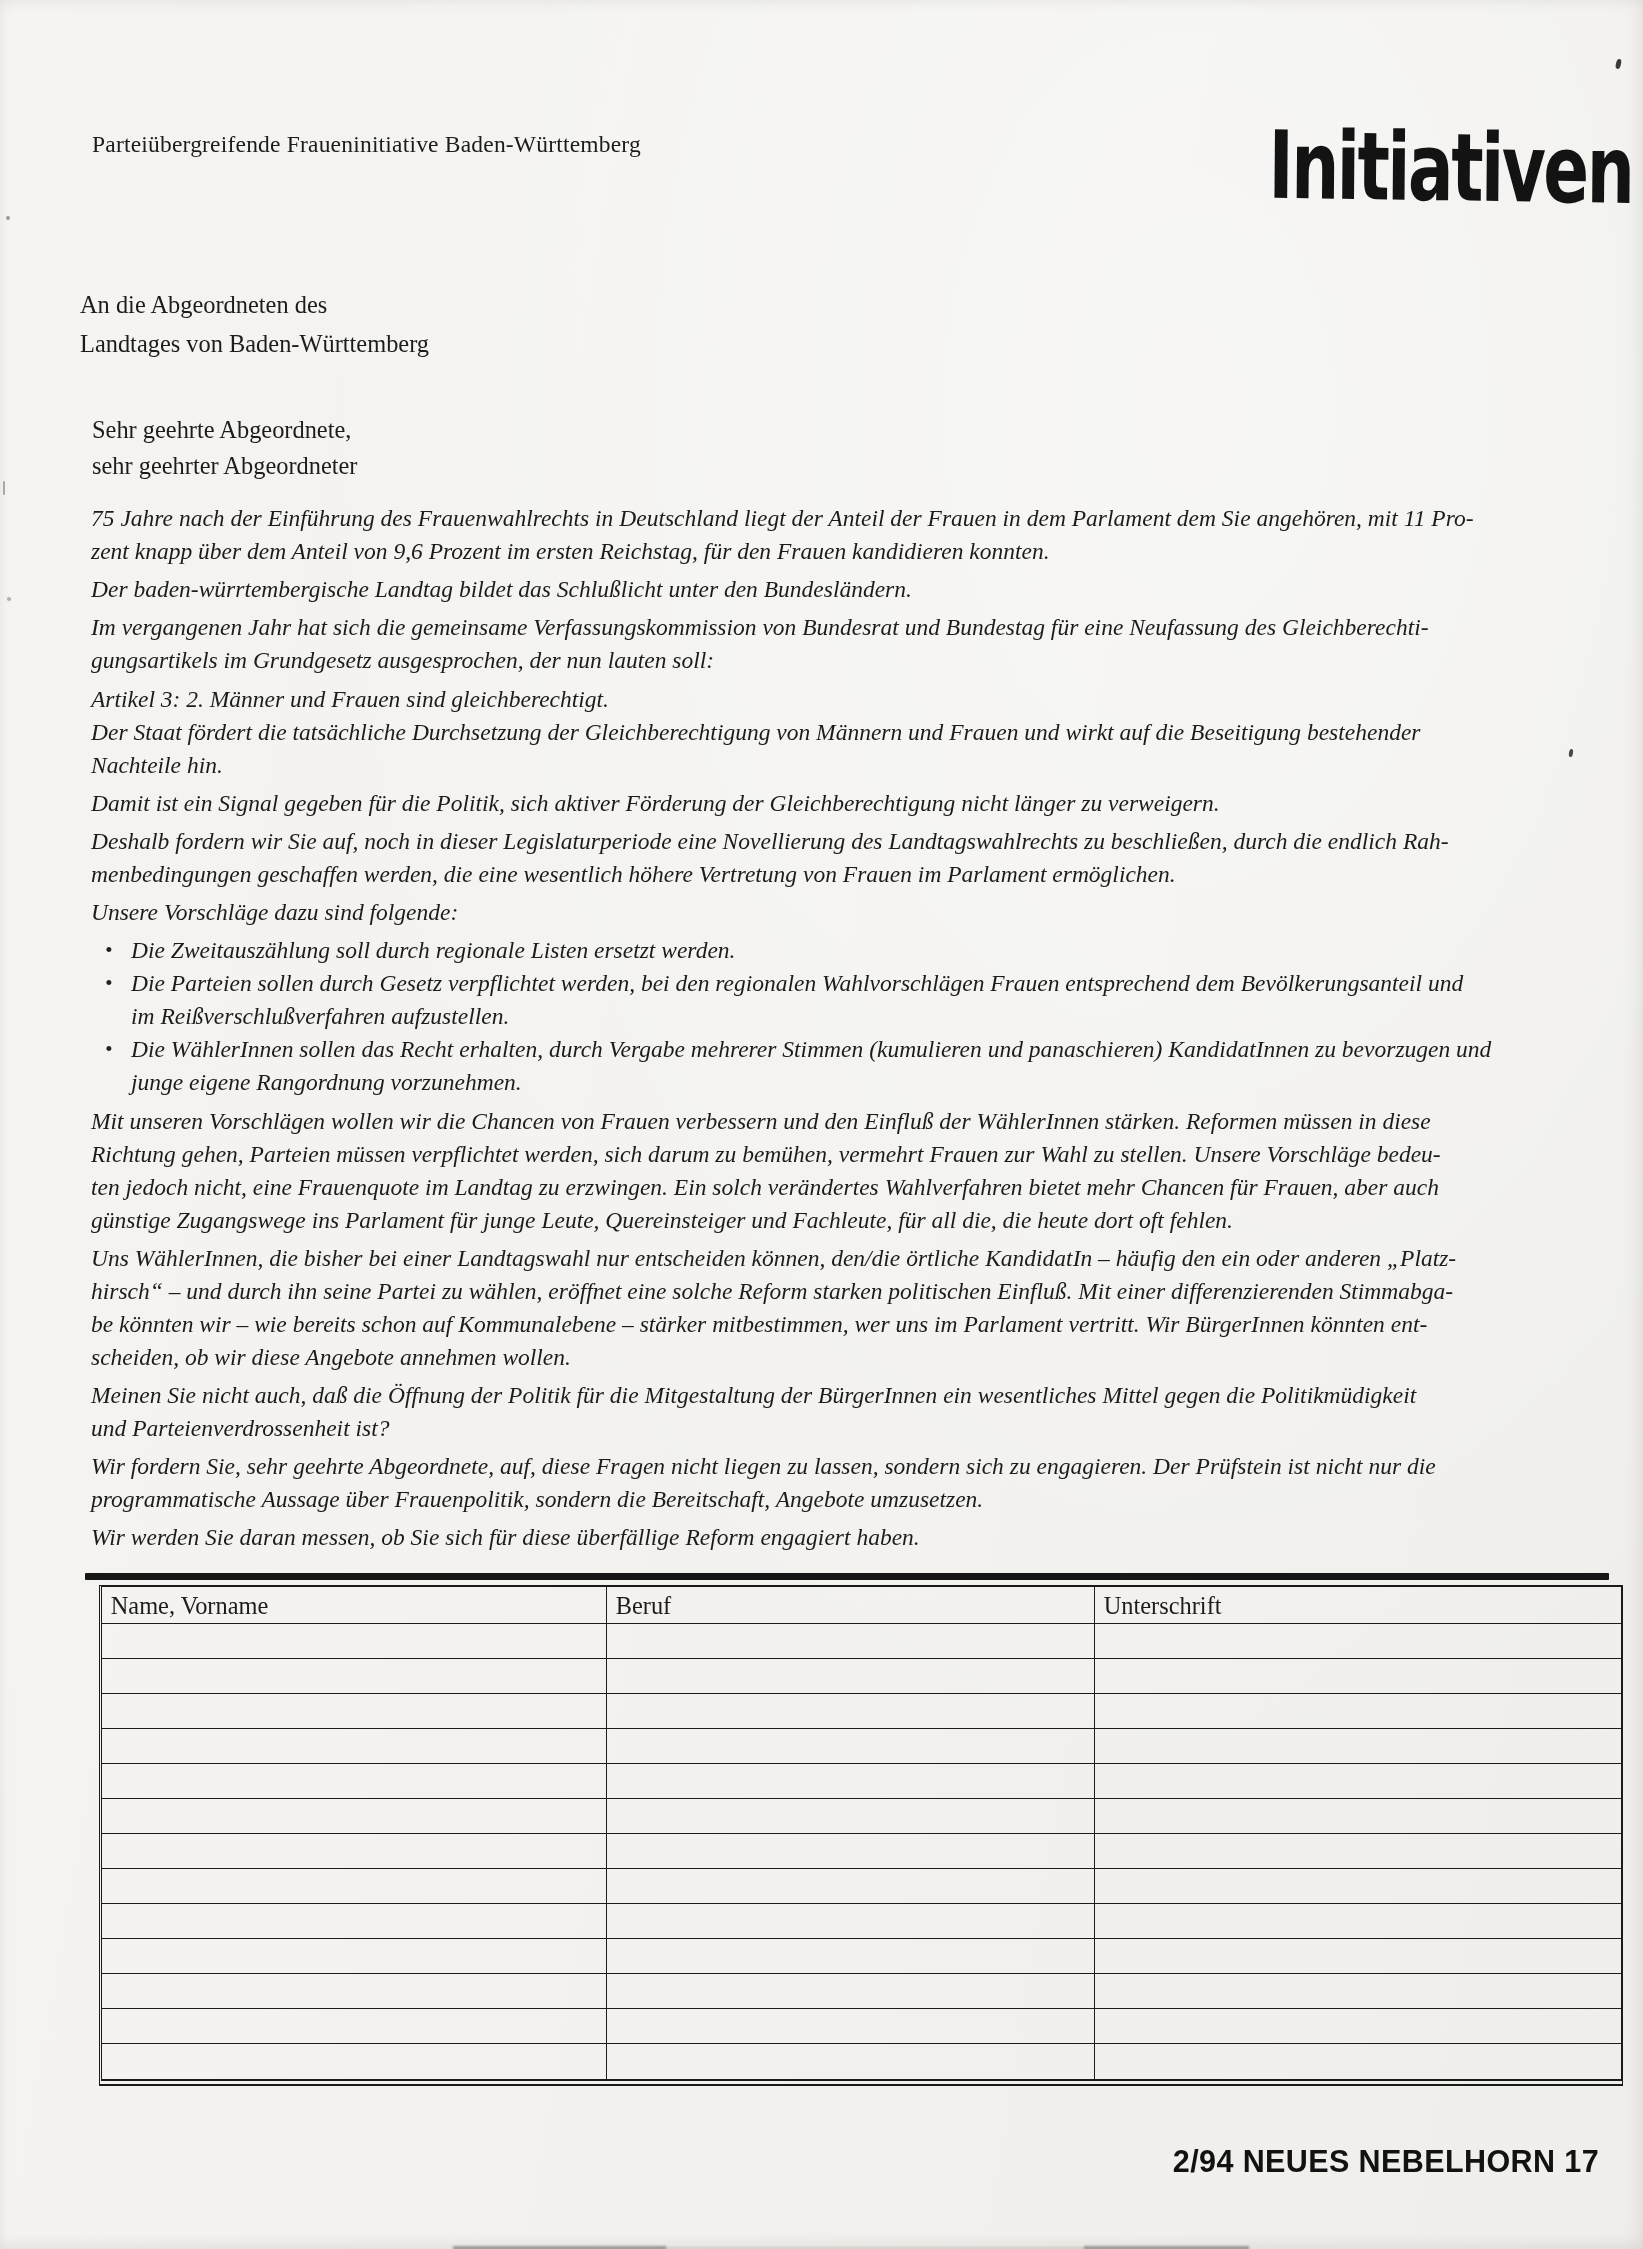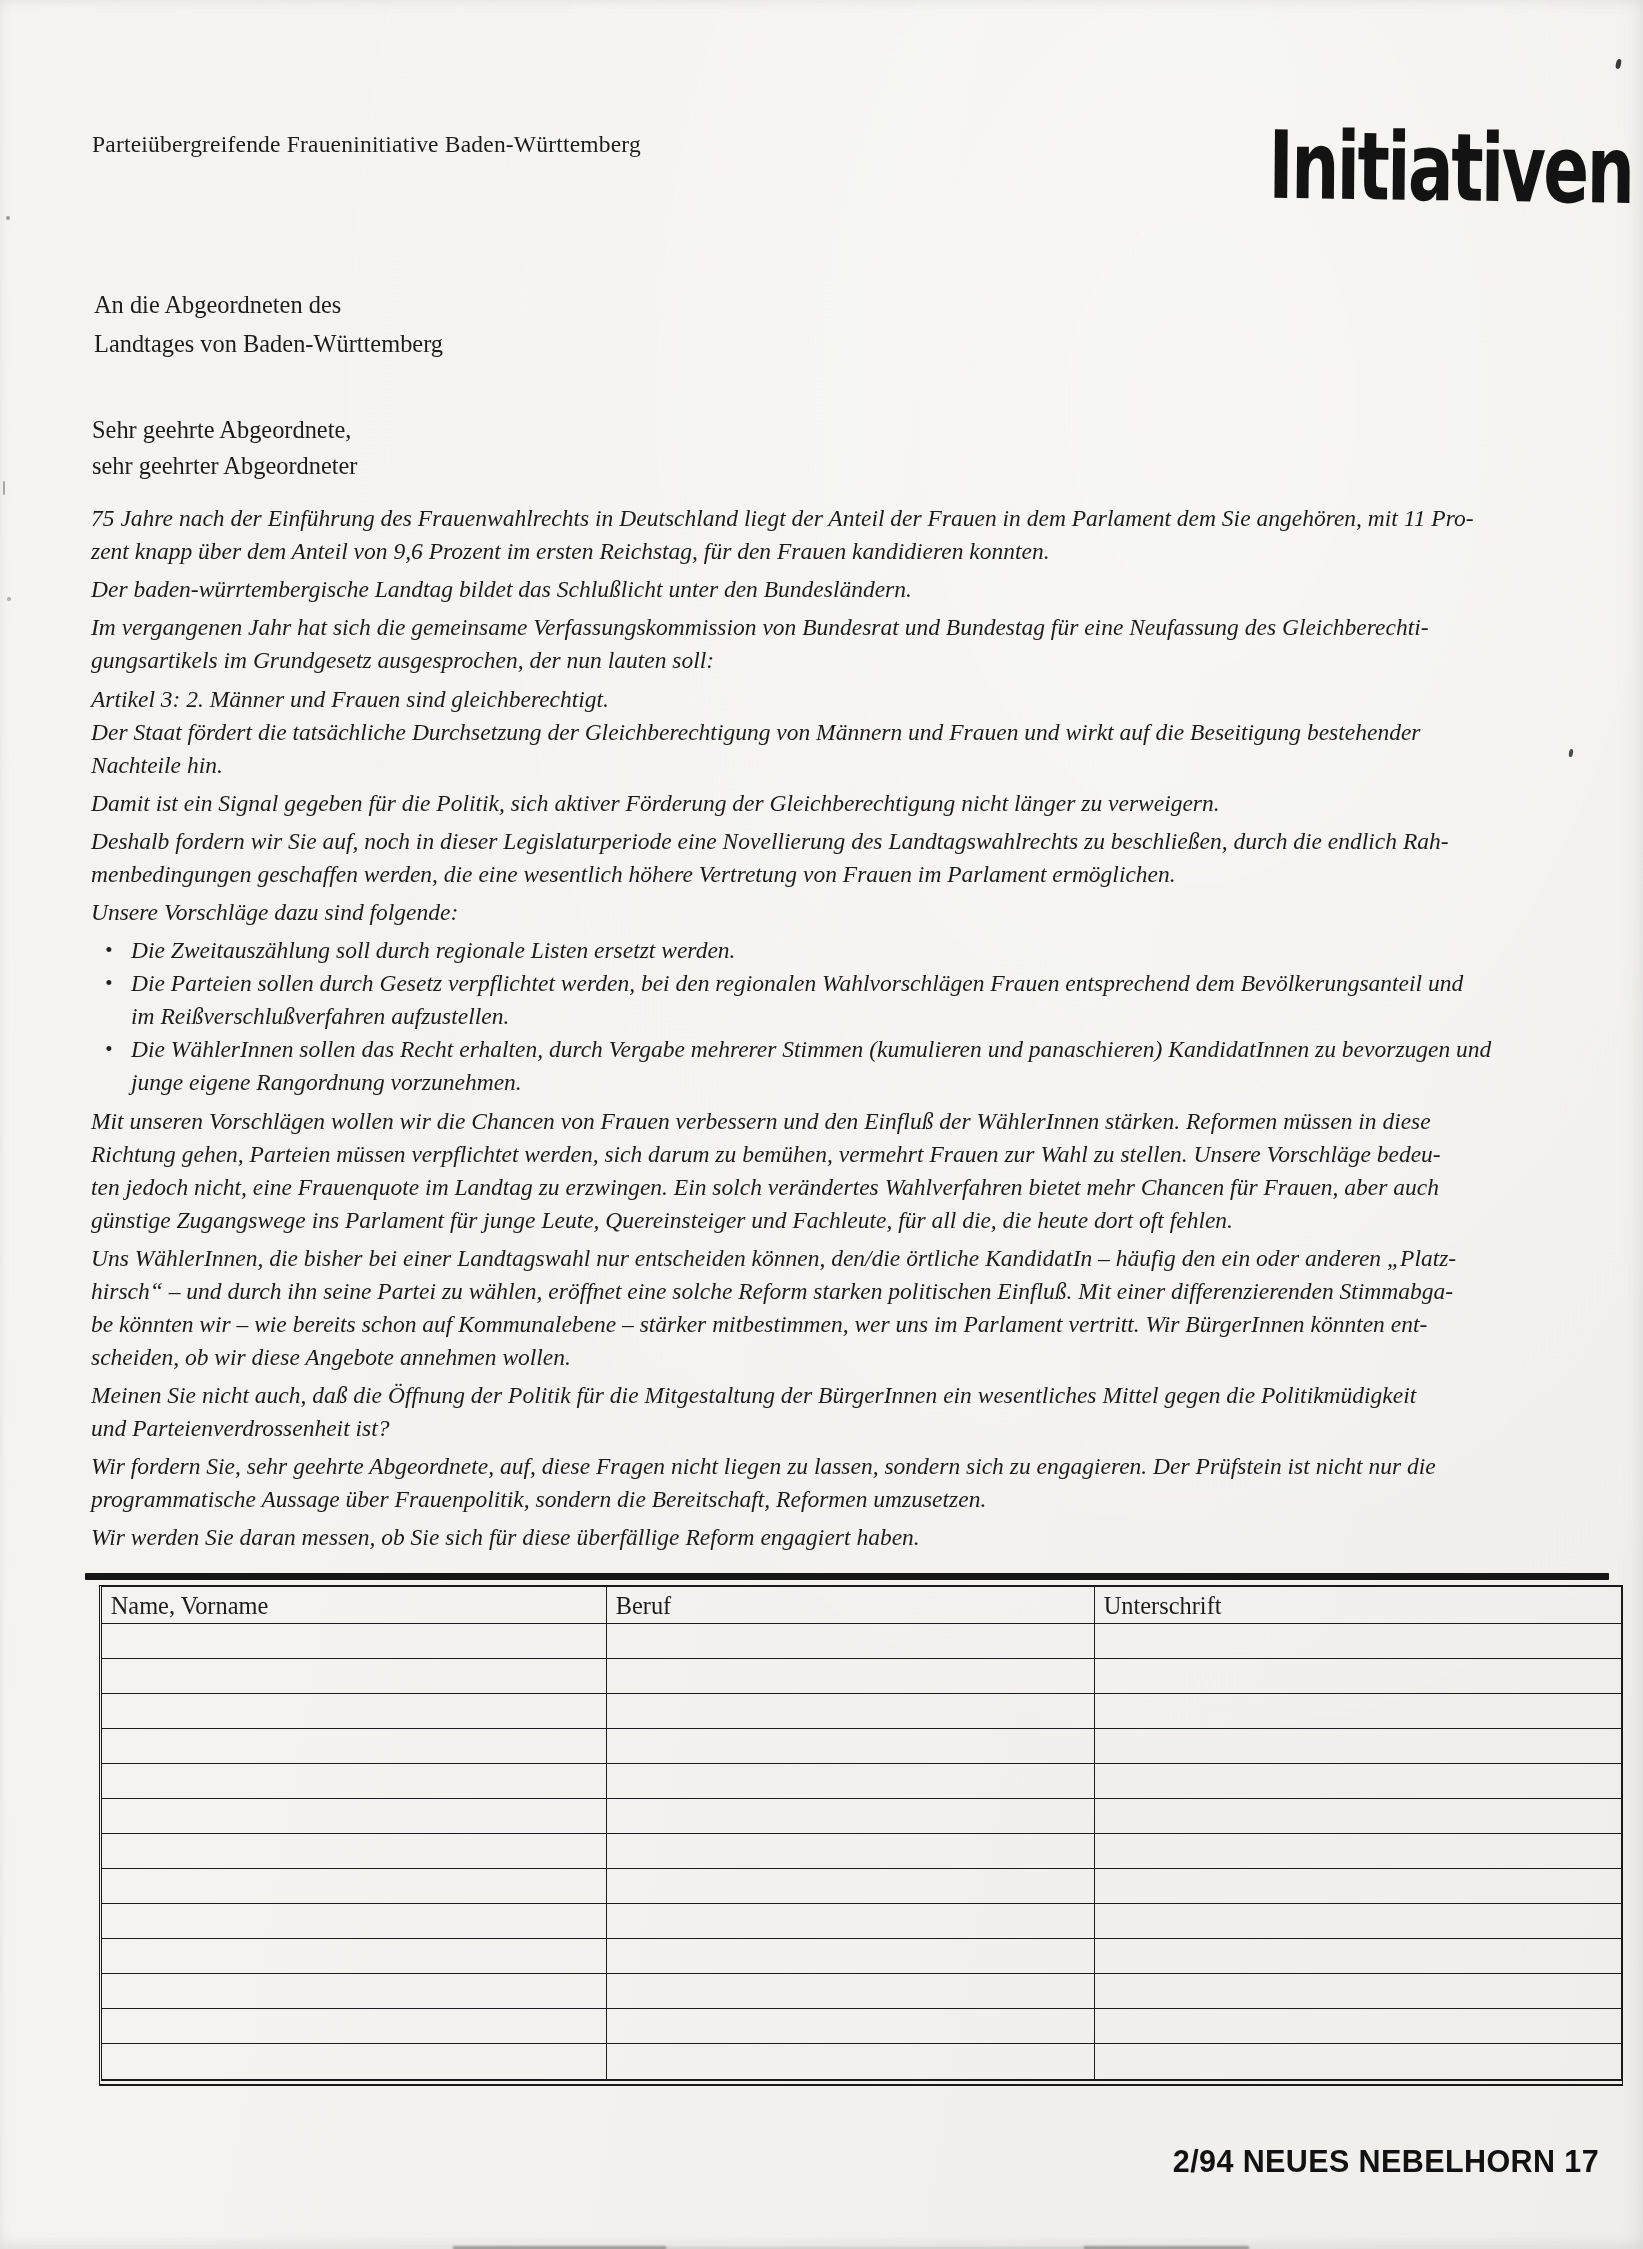--- a/index.html
+++ b/index.html
@@ -23,21 +23,21 @@
     position:absolute;right:12.2px;top:127px;
     font-family:"DejaVu Sans", sans-serif;
     font-weight:bold;
     font-size:94px;line-height:87px;
     letter-spacing:-3.5px;
     transform:scaleX(0.72) rotate(0.6deg);
     transform-origin:right center;
     color:#131313;
     white-space:nowrap;
   }
-  .recipient{position:absolute;left:94px;top:285px;font-size:24.4px;line-height:39px;}
+  .recipient{position:absolute;left:80px;top:285px;font-size:24.4px;line-height:39px;}
   .salutation{position:absolute;left:92px;top:412px;font-size:24.4px;line-height:36px;}
   .body{
     position:absolute;left:91px;top:502px;width:1529px;
     font-size:23.5px;line-height:33px;
   }
   .para{margin:0 0 5.2px 0;font-style:italic;}
   .line{white-space:nowrap;}
   .bullet-list{margin-bottom:5.2px;}
   .bullet-item{position:relative;padding-left:40px;}
   .bullet-item .dot{
@@ -169,21 +169,21 @@
         <div class="line">hirsch“ – und durch ihn seine Partei zu wählen, eröffnet eine solche Reform starken politischen Einfluß. Mit einer differenzierenden Stimmabga-</div>
         <div class="line">be könnten wir – wie bereits schon auf Kommunalebene – stärker mitbestimmen, wer uns im Parlament vertritt. Wir BürgerInnen könnten ent-</div>
         <div class="line">scheiden, ob wir diese Angebote annehmen wollen.</div>
       </div>
       <div class="para">
         <div class="line">Meinen Sie nicht auch, daß die Öffnung der Politik für die Mitgestaltung der BürgerInnen ein wesentliches Mittel gegen die Politikmüdigkeit</div>
         <div class="line">und Parteienverdrossenheit ist?</div>
       </div>
       <div class="para">
         <div class="line">Wir fordern Sie, sehr geehrte Abgeordnete, auf, diese Fragen nicht liegen zu lassen, sondern sich zu engagieren. Der Prüfstein ist nicht nur die</div>
-        <div class="line">programmatische Aussage über Frauenpolitik, sondern die Bereitschaft, Reformen umzusetzen.</div>
+        <div class="line">programmatische Aussage über Frauenpolitik, sondern die Bereitschaft, Angebote umzusetzen.</div>
       </div>
       <div class="para">
         <div class="line">Wir werden Sie daran messen, ob Sie sich für diese überfällige Reform engagiert haben.</div>
       </div>
     </div>
 
   <div class="table-topbar"></div>
 
   <div class="sig-table">
       <div class="cell th c1">Name, Vorname</div>

